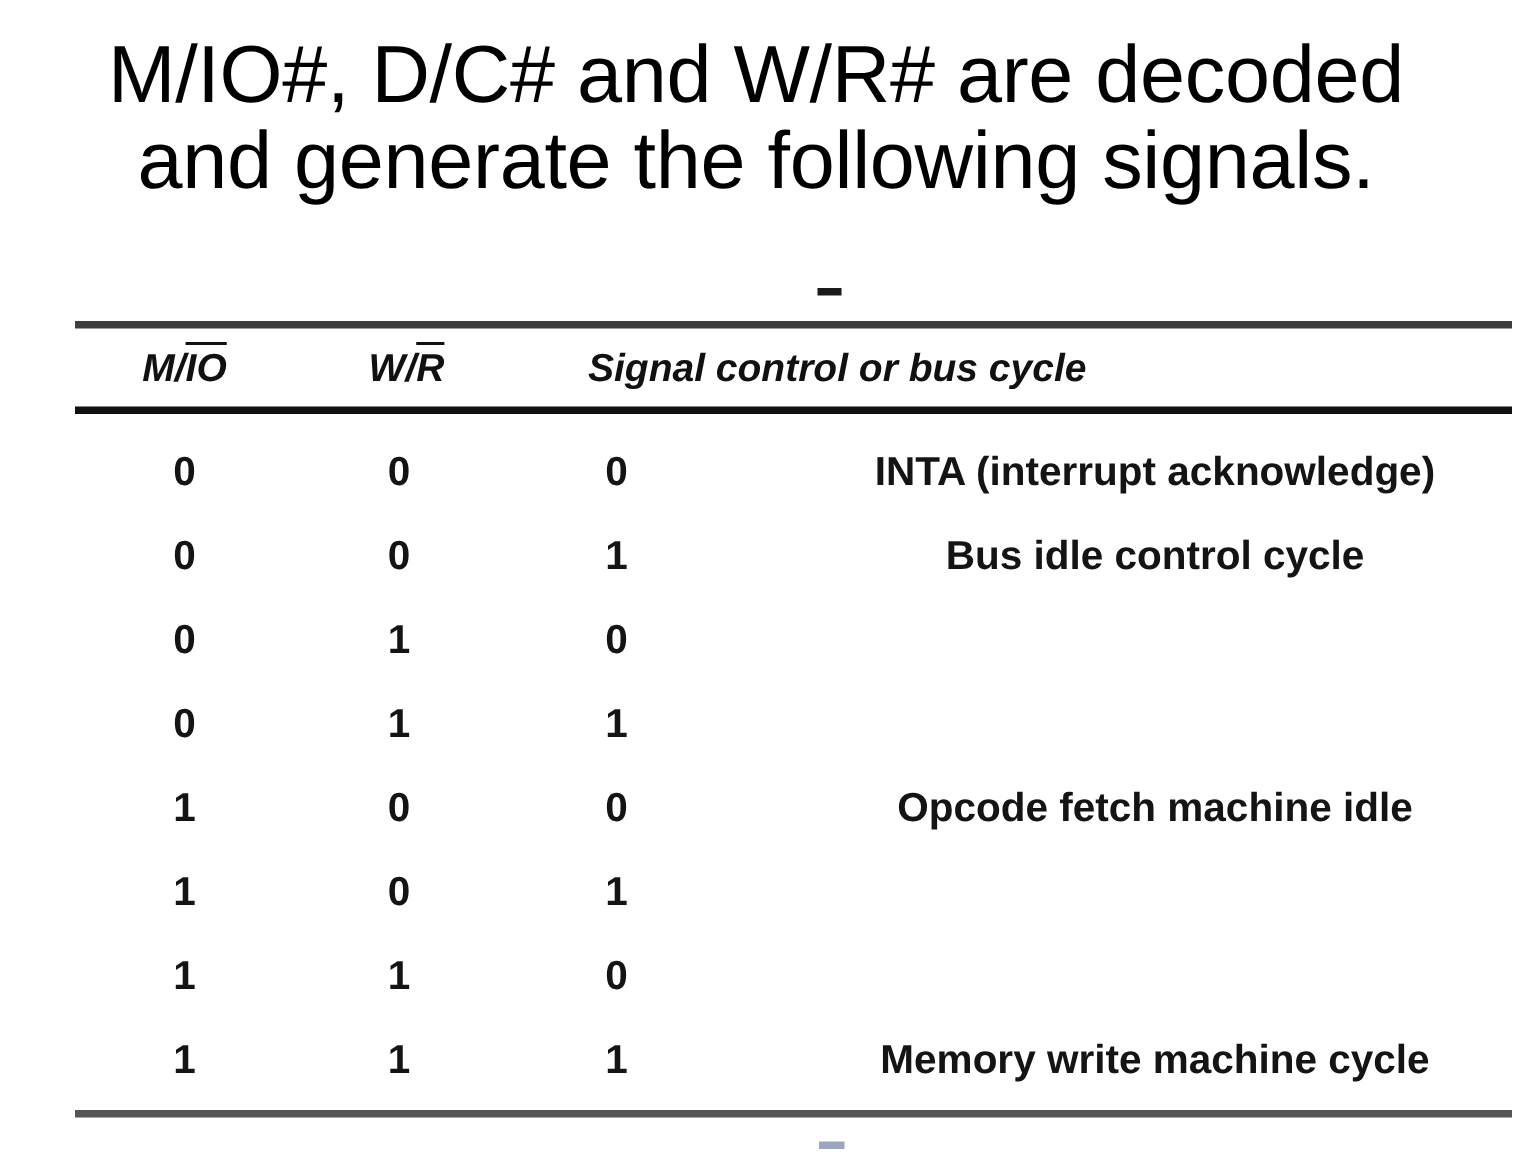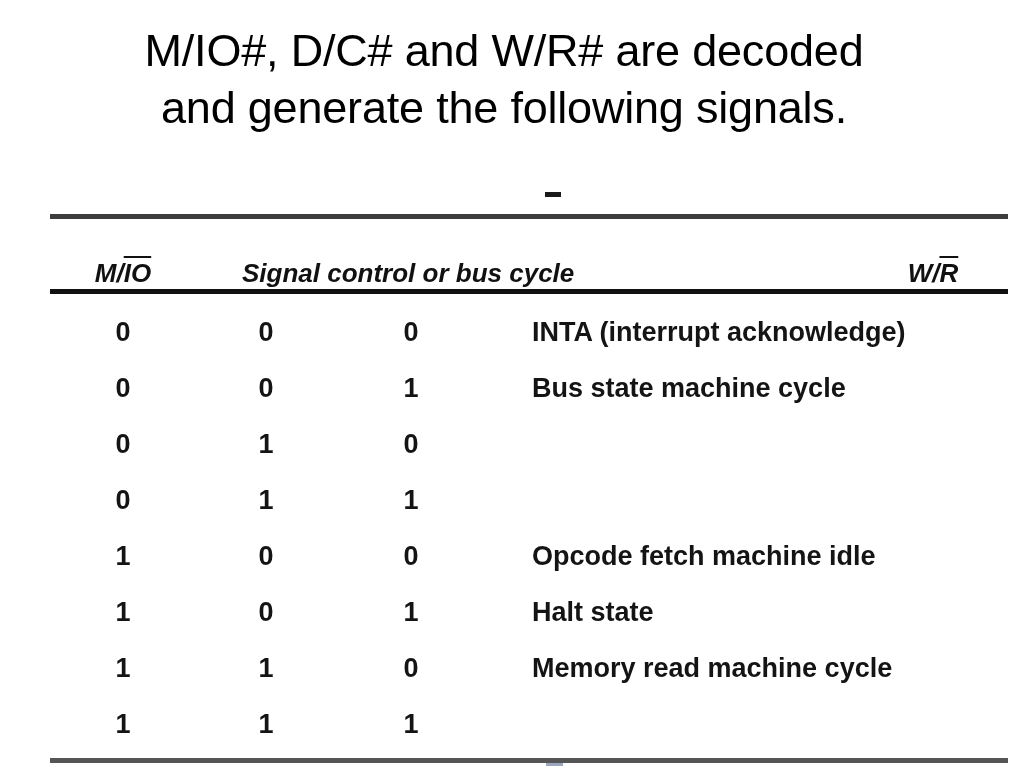--- a/index.html
+++ b/index.html
@@ -16,21 +16,21 @@
   }
 
   
   .slide-title {
     position: absolute;
     left: 0;
     top: 22px;
     width: 1008px;
     text-align: center;
     font-family: "Liberation Sans", sans-serif;
-    font-size: 45px;
+    font-size: 54px;
     line-height: 57px;
     font-weight: 400;
     color: #000000;
     letter-spacing: -0.2px;
   }
   .slide-title .tline { display: block; }
 
   
   .artifact-dash {
     position: absolute;
@@ -72,22 +72,22 @@
     width: 100%;
   }
 
   .c1 { width: 146px; text-align: center; flex: 0 0 146px; }
   .c2 { width: 140px; text-align: center; flex: 0 0 140px; }
   .c3 { width: 150px; text-align: center; flex: 0 0 150px; }
   .c4 { flex: 1 1 auto; text-align: left; padding-left: 46px; }
 
   
   .thead-row {
-    height: 70px;
-    align-items: flex-end;
+    height: 52px;
+    align-items: center;
   }
   .thead-row .hcell {
     font-family: "Liberation Sans", sans-serif;
     font-style: italic;
     font-weight: 700;
     font-size: 26px;
     color: #111111;
     white-space: nowrap;
   }
   .ovl {
@@ -100,21 +100,21 @@
     height: 56px;
     align-items: center;
   }
   .tbody-row .bcell {
     font-family: "Liberation Sans", sans-serif;
     font-weight: 700;
     font-size: 27px;
     color: #141414;
     white-space: nowrap;
   }
-  .tbody-row .c4 { font-weight: 700; }
+  .tbody-row .c4 { font-weight: 700; text-align: center; }
 
   .tbody {
     padding-top: 10px;
     padding-bottom: 6px;
   }
 </style>
 </head>
 <body>
 
 <div class="slide-title">
@@ -126,42 +126,42 @@
 <div class="artifact-dash-bottom"></div>
 
 <div class="table-block">
 
   <div class="rule rule-top"></div>
 
   <div class="thead-row">
     <div class="hcell c1">
       <span>M/</span><span class="ovl">IO</span>
     </div>
-    <div class="hcell c4">Signal control or bus cycle</div>
     <div class="hcell c3">
       <span>W/</span><span class="ovl">R</span>
     </div>
+    <div class="hcell c4">Signal control or bus cycle</div>
   </div>
 
   <div class="rule rule-header"></div>
 
   <div class="tbody">
 
     <div class="tbody-row">
       <div class="bcell c1">0</div>
       <div class="bcell c2">0</div>
       <div class="bcell c3">0</div>
       <div class="bcell c4">INTA (interrupt acknowledge)</div>
     </div>
 
     <div class="tbody-row">
       <div class="bcell c1">0</div>
       <div class="bcell c2">0</div>
       <div class="bcell c3">1</div>
-      <div class="bcell c4">Bus state machine cycle</div>
+      <div class="bcell c4">Bus idle control cycle</div>
     </div>
 
     <div class="tbody-row">
       <div class="bcell c1">0</div>
       <div class="bcell c2">1</div>
       <div class="bcell c3">0</div>
     </div>
 
     <div class="tbody-row">
       <div class="bcell c1">0</div>
@@ -173,33 +173,32 @@
       <div class="bcell c1">1</div>
       <div class="bcell c2">0</div>
       <div class="bcell c3">0</div>
       <div class="bcell c4">Opcode fetch machine idle</div>
     </div>
 
     <div class="tbody-row">
       <div class="bcell c1">1</div>
       <div class="bcell c2">0</div>
       <div class="bcell c3">1</div>
-      <div class="bcell c4">Halt state</div>
-    </div>
-
-    <div class="tbody-row">
-      <div class="bcell c1">1</div>
-      <div class="bcell c2">1</div>
-      <div class="bcell c3">0</div>
-      <div class="bcell c4">Memory read machine cycle</div>
-    </div>
-
-    <div class="tbody-row">
-      <div class="bcell c1">1</div>
-      <div class="bcell c2">1</div>
-      <div class="bcell c3">1</div>
+    </div>
+
+    <div class="tbody-row">
+      <div class="bcell c1">1</div>
+      <div class="bcell c2">1</div>
+      <div class="bcell c3">0</div>
+    </div>
+
+    <div class="tbody-row">
+      <div class="bcell c1">1</div>
+      <div class="bcell c2">1</div>
+      <div class="bcell c3">1</div>
+      <div class="bcell c4">Memory write machine cycle</div>
     </div>
 
   </div>
 
   <div class="rule rule-bottom"></div>
 
 </div>
 
 </body></html>

